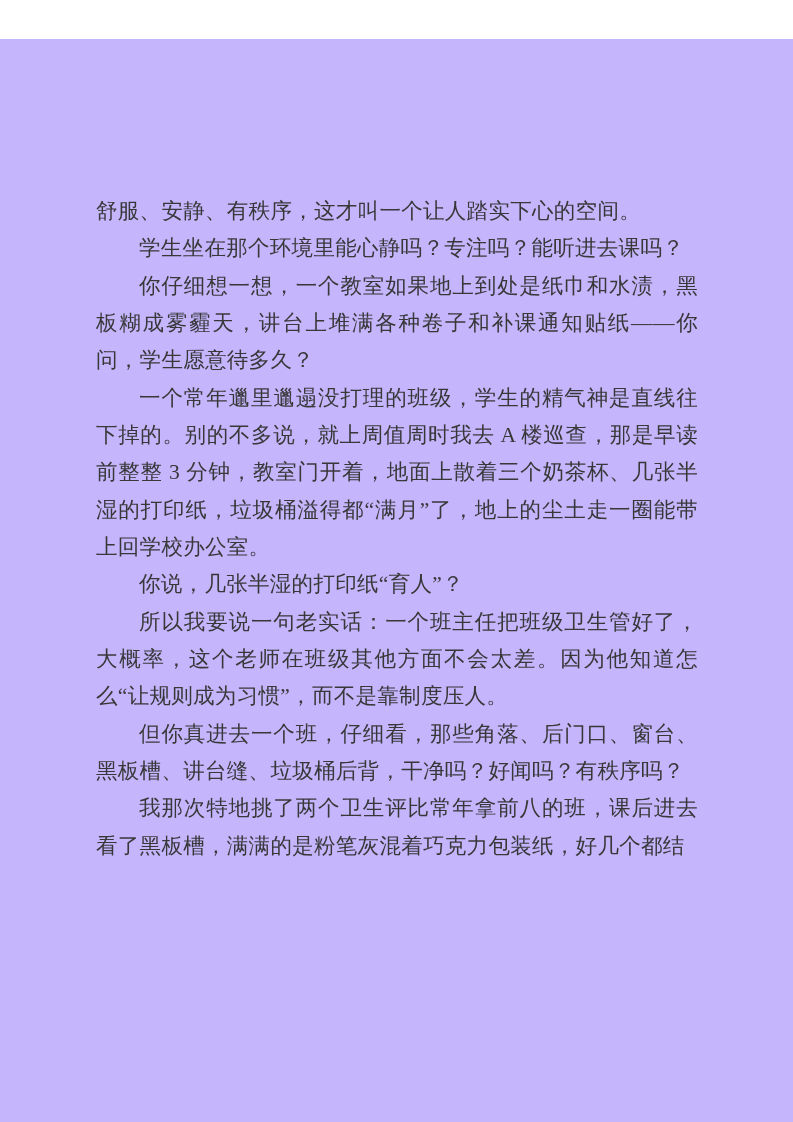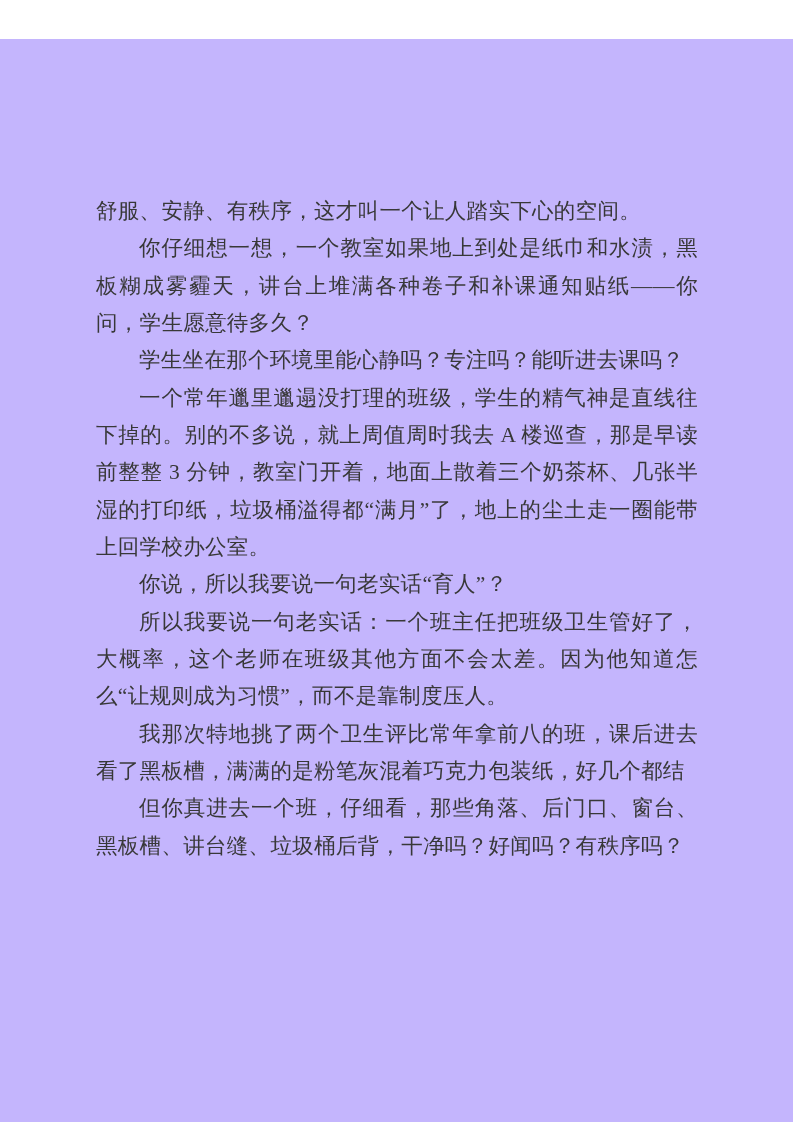--- a/index.html
+++ b/index.html
@@ -38,21 +38,21 @@
   .para.no-indent {
     text-indent: 0;
   }
 </style>
 </head>
 <body>
 
 <div class="page">
   <div class="text-block">
     <p class="para no-indent">舒服、安静、有秩序，这才叫一个让人踏实下心的空间。</p>
+    <p class="para">学生坐在那个环境里能心静吗？专注吗？能听进去课吗？</p>
     <p class="para">你仔细想一想，一个教室如果地上到处是纸巾和水渍，黑板糊成雾霾天，讲台上堆满各种卷子和补课通知贴纸——你问，学生愿意待多久？</p>
-    <p class="para">学生坐在那个环境里能心静吗？专注吗？能听进去课吗？</p>
     <p class="para">一个常年邋里邋遢没打理的班级，学生的精气神是直线往下掉的。别的不多说，就上周值周时我去 A 楼巡查，那是早读前整整 3 分钟，教室门开着，地面上散着三个奶茶杯、几张半湿的打印纸，垃圾桶溢得都“满月”了，地上的尘土走一圈能带上回学校办公室。</p>
-    <p class="para">你说，所以我要说一句老实话“育人”？</p>
+    <p class="para">你说，几张半湿的打印纸“育人”？</p>
     <p class="para">所以我要说一句老实话：一个班主任把班级卫生管好了，大概率，这个老师在班级其他方面不会太差。因为他知道怎么“让规则成为习惯”，而不是靠制度压人。</p>
+    <p class="para">但你真进去一个班，仔细看，那些角落、后门口、窗台、黑板槽、讲台缝、垃圾桶后背，干净吗？好闻吗？有秩序吗？</p>
     <p class="para">我那次特地挑了两个卫生评比常年拿前八的班，课后进去看了黑板槽，满满的是粉笔灰混着巧克力包装纸，好几个都结</p>
-    <p class="para">但你真进去一个班，仔细看，那些角落、后门口、窗台、黑板槽、讲台缝、垃圾桶后背，干净吗？好闻吗？有秩序吗？</p>
   </div>
 </div>
 
 </body></html>

